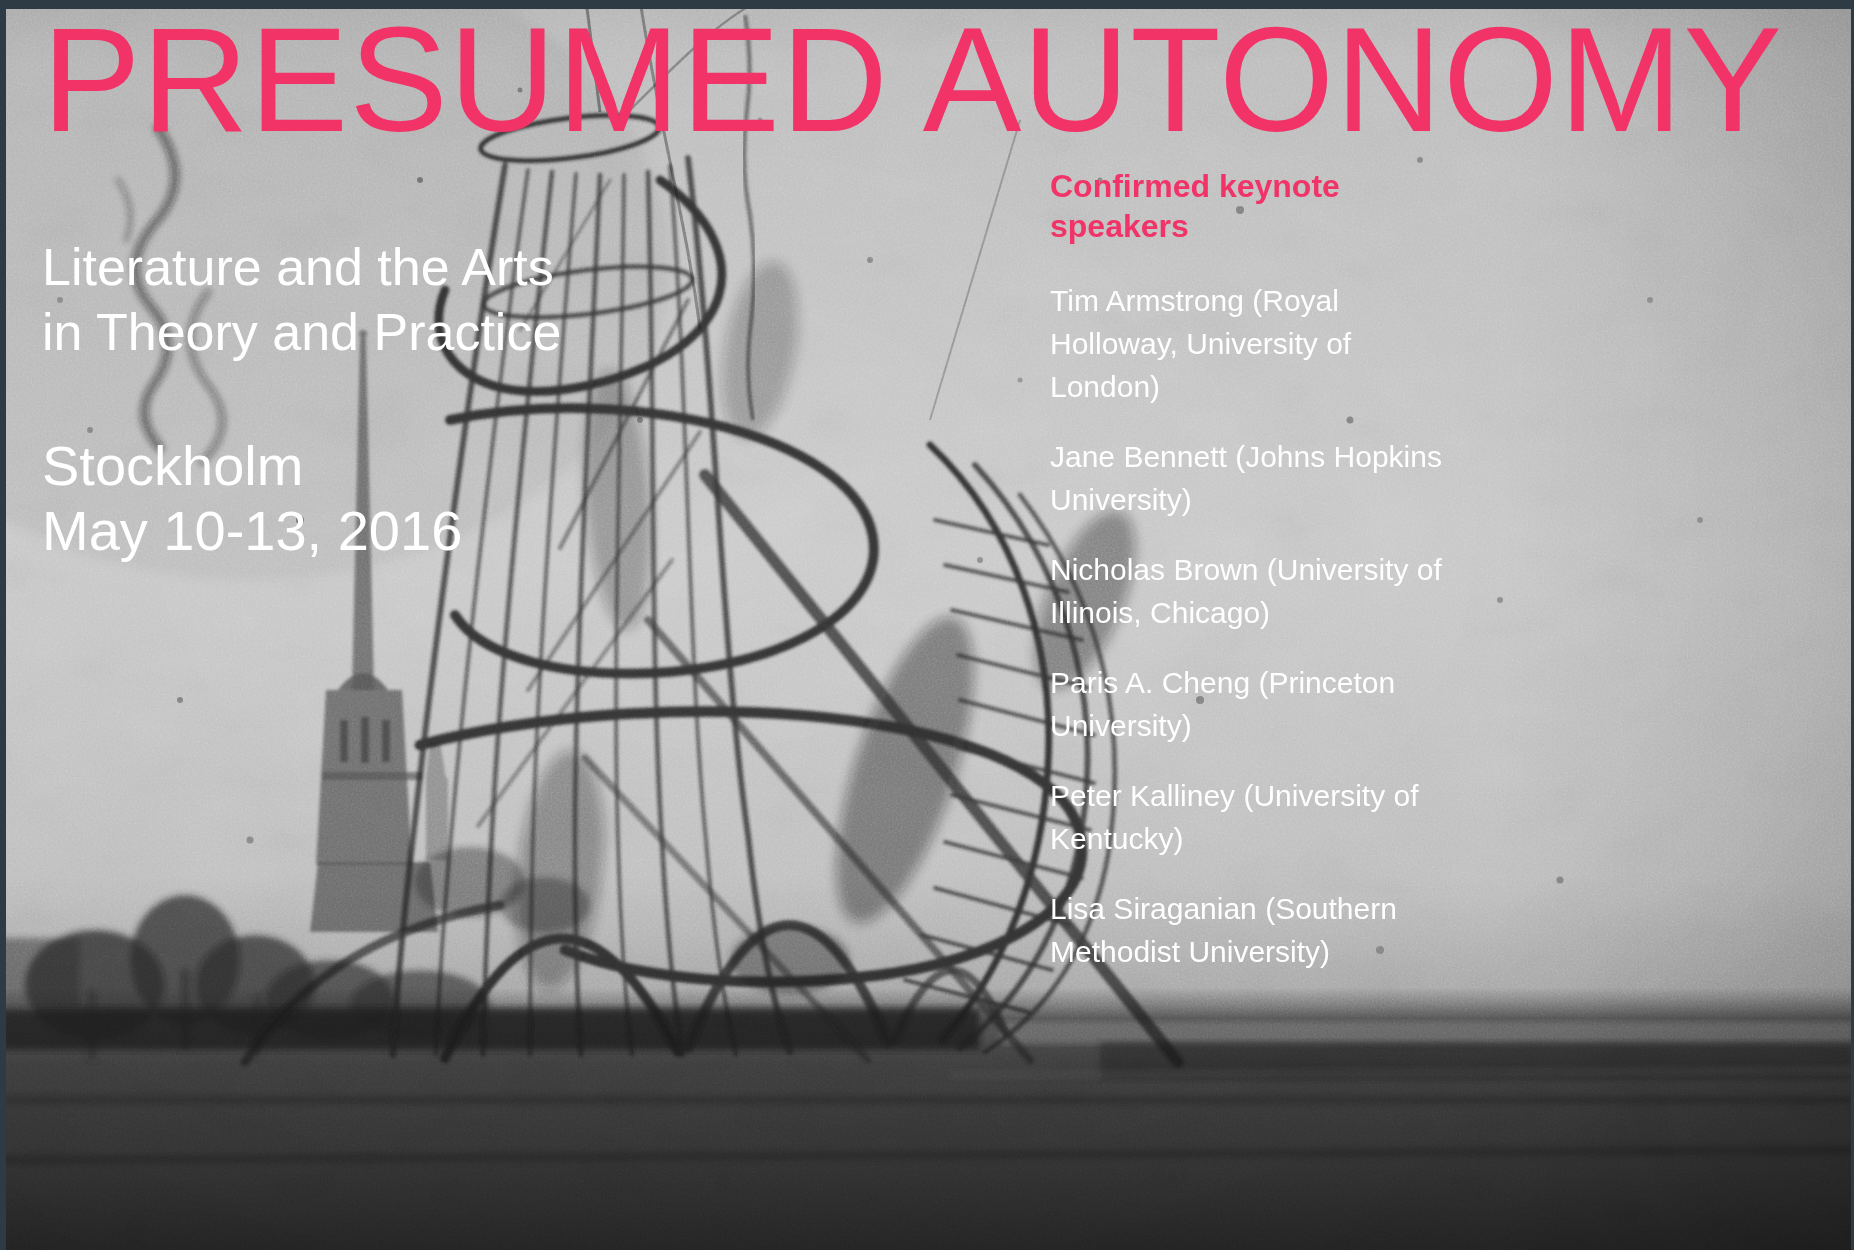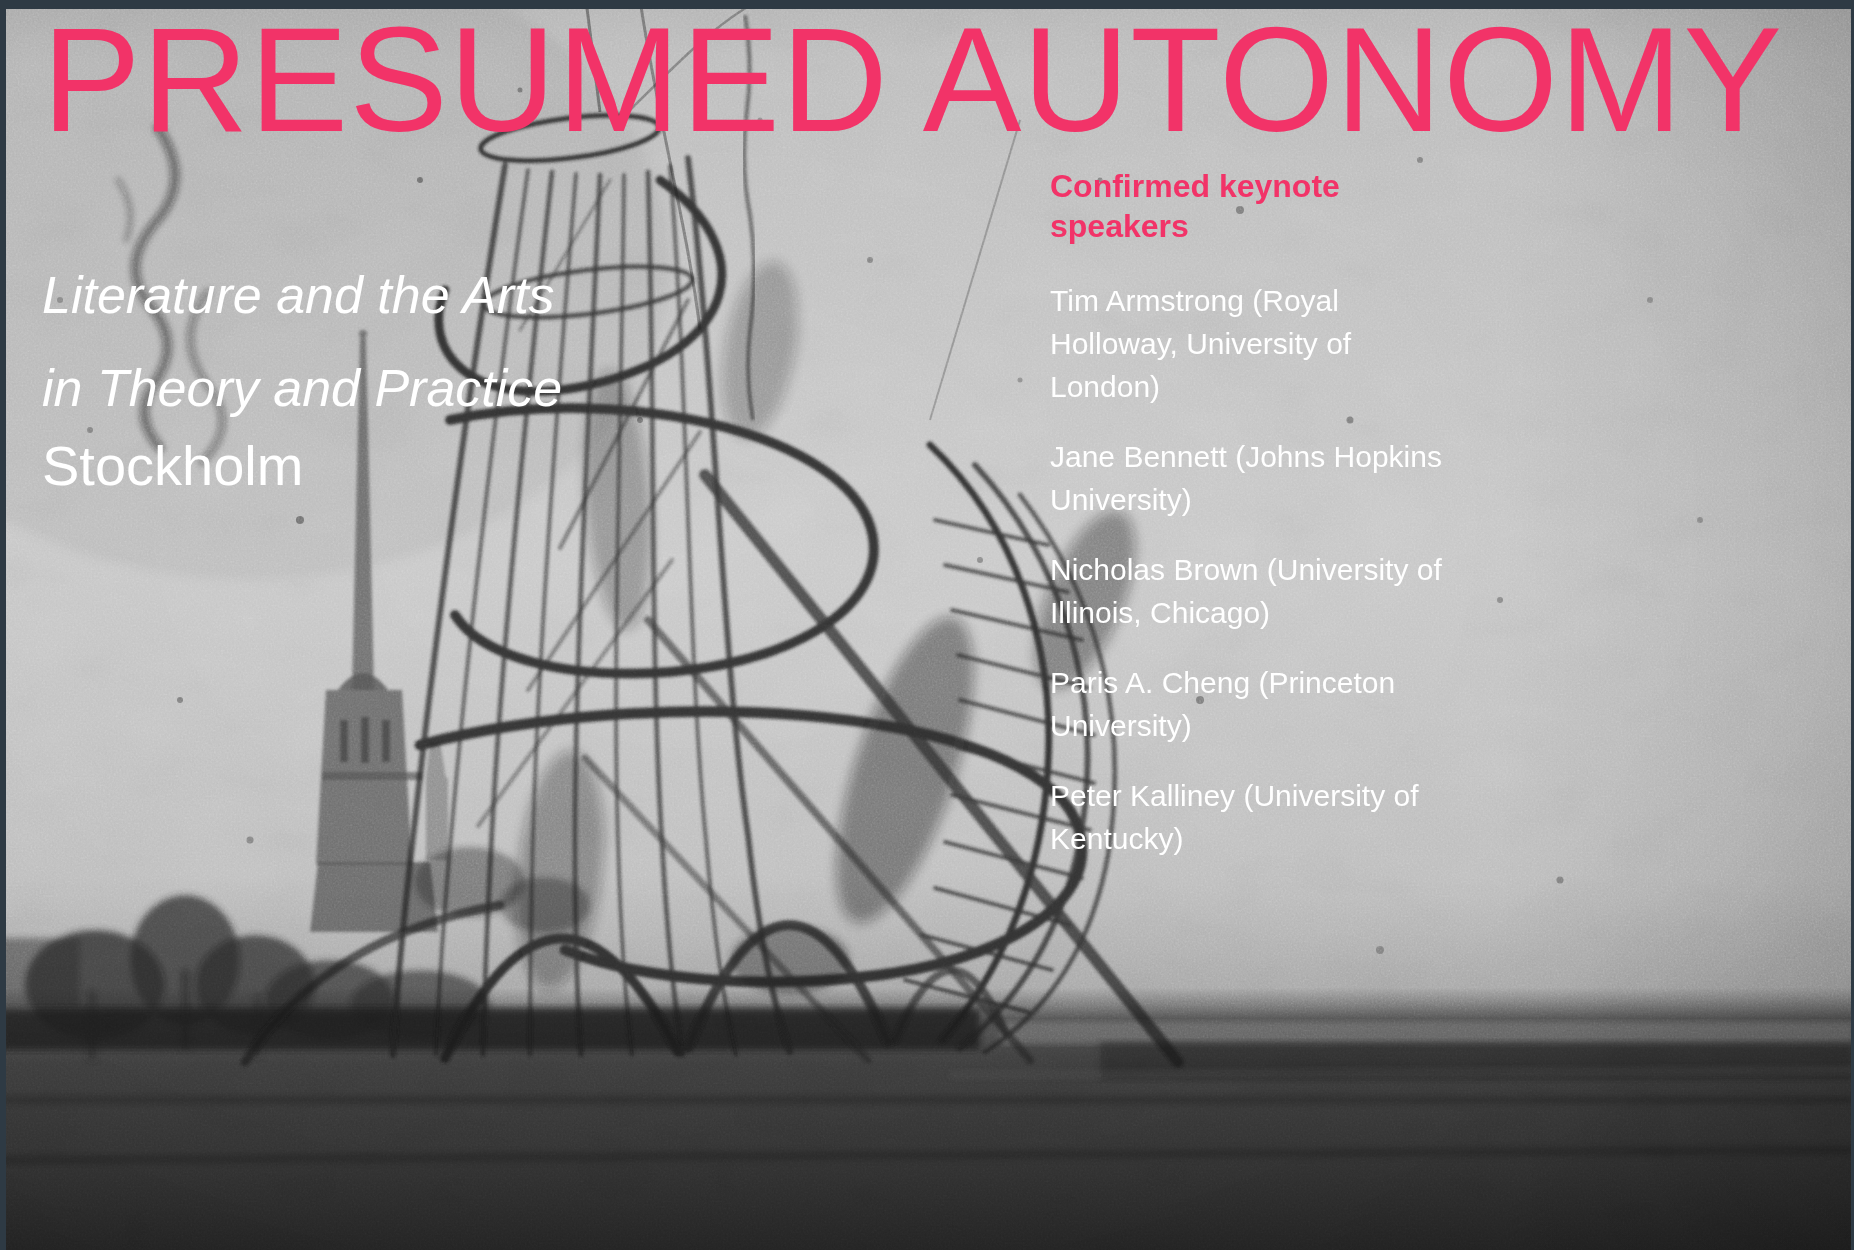--- a/index.html
+++ b/index.html
@@ -13,21 +13,21 @@
   .frame-right{position:absolute;right:0;top:0;width:3px;height:100%;background:var(--navy,#2e3a44);z-index:5;}
   .title{
     position:absolute;left:42px;top:6px;margin:0;z-index:4;
     font-size:148px;line-height:1;font-weight:100;letter-spacing:1px;
     color:var(--accent,#f43369);white-space:nowrap;
   }
   .tagline{
     position:absolute;left:42px;top:235px;z-index:4;
     color:var(--white,#ffffff);font-size:52px;line-height:65px;font-weight:500;
   }
-  .tagline .ital{font-style:italic;margin-top:28px;}
+  .tagline .ital{}
   .place{
     position:absolute;left:42px;top:433px;z-index:4;
     color:var(--white,#ffffff);font-size:56px;line-height:65px;font-weight:500;
   }
   .keynotes{
     position:absolute;left:1050px;top:166px;width:400px;z-index:4;
     color:var(--white,#ffffff);font-size:30px;line-height:43px;
   }
   .keynotes-heading{
     margin:0 0 33px 0;width:300px;
@@ -242,33 +242,35 @@
 
   <h1 class="title">PRESUMED AUTONOMY</h1>
 
   <div class="tagline">
     <div class="ital">Literature and the Arts</div>
     <div class="ital">in Theory and Practice</div>
   </div>
 
   <div class="place">
     <div>Stockholm</div>
+    <div>May 10-13, 2016</div>
   </div>
 
   <aside class="keynotes">
     <h2 class="keynotes-heading">Confirmed keynote speakers</h2>
     <div>
 
         <p class="speaker"><strong class="speaker-name">Tim Armstrong</strong> <span class="speaker-affil">(Royal Holloway, University of London)</span></p>
 
         <p class="speaker"><strong class="speaker-name">Jane Bennett</strong> <span class="speaker-affil">(Johns Hopkins University)</span></p>
 
         <p class="speaker"><strong class="speaker-name">Nicholas Brown</strong> <span class="speaker-affil">(University of Illinois, Chicago)</span></p>
 
         <p class="speaker"><strong class="speaker-name">Paris A. Cheng</strong> <span class="speaker-affil">(Princeton University)</span></p>
 
         <p class="speaker"><strong class="speaker-name">Peter Kalliney</strong> <span class="speaker-affil">(University of Kentucky)</span></p>
 
 
+        <p class="speaker"><strong class="speaker-name">Lisa Siraganian</strong> <span class="speaker-affil">(Southern Methodist University)</span></p>
       </div>
   </aside>
 
 </div>
 
 </body></html>

